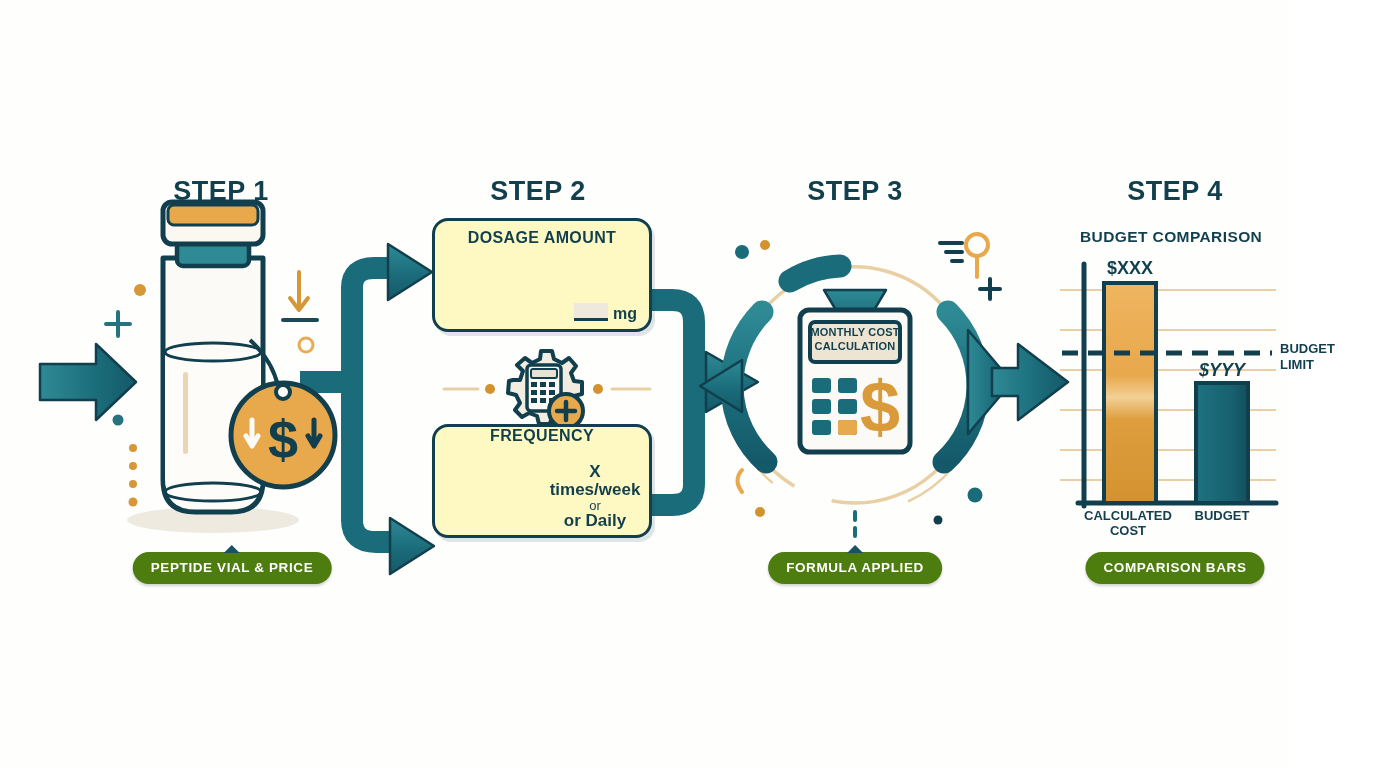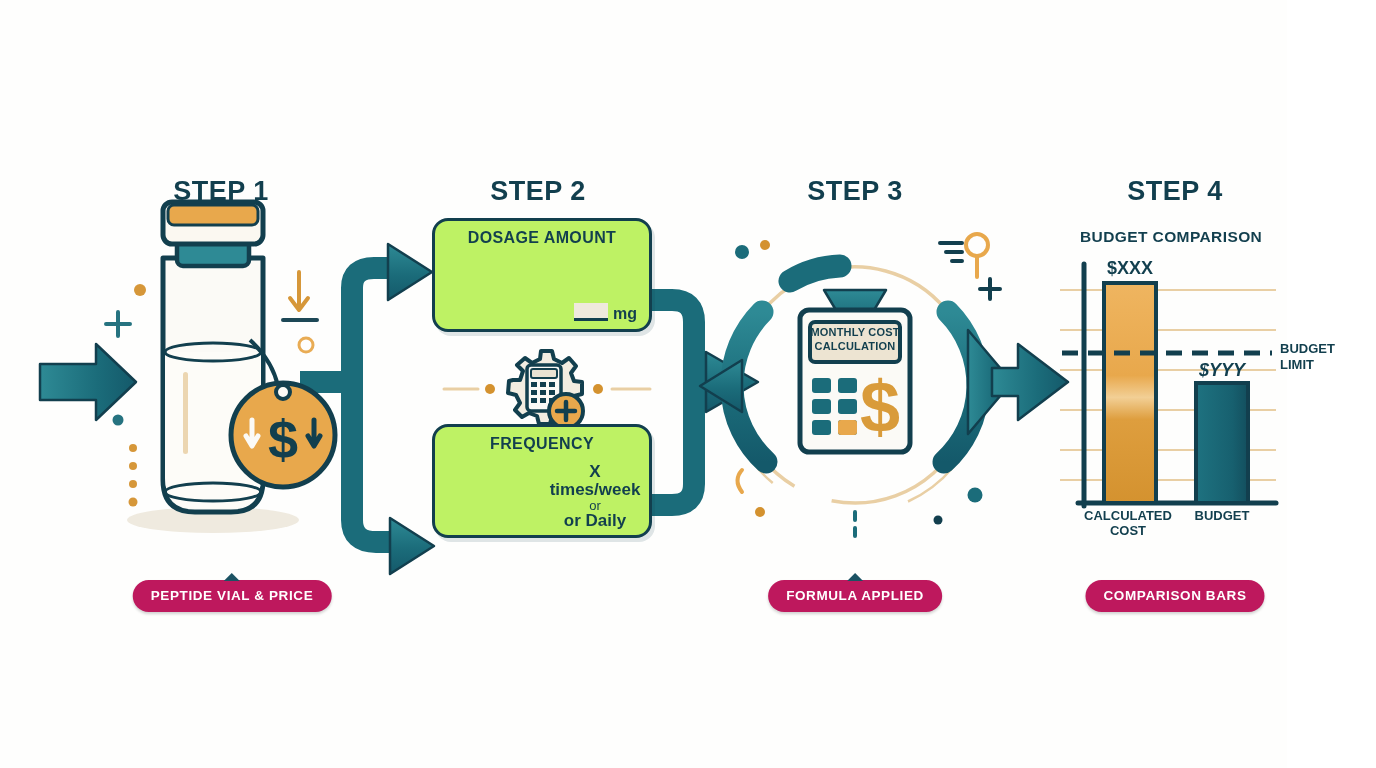--- a/index.html
+++ b/index.html
@@ -15,36 +15,35 @@
   
   .step-title{
     font-size:27px;font-weight:bold;letter-spacing:.5px;
     color:#123F4E;text-align:center;white-space:nowrap;
     transform:translateX(-50%);
   }
 
   
   .pill{
     transform:translateX(-50%);
-    background:#be185d;color:#ffffff;
+    background:#4d7c0f;color:#ffffff;
     font-size:13.5px;font-weight:bold;letter-spacing:.6px;
     padding:8px 18px 9px;border-radius:16px;white-space:nowrap;
     box-shadow:0 2px 3px rgba(0,0,0,.18);
     text-align:center;
-    margin-top:28px;
   }
   .pill .notch{
     position:absolute;top:-7px;left:50%;margin-left:-8px;
     width:0;height:0;border-left:8px solid transparent;
     border-right:8px solid transparent;border-bottom:8px solid #1B5263;
   }
 
   
   .card{
-    background:#bef264;border:3.5px solid #123F4E;border-radius:16px;
+    background:#fef9c3;border:3.5px solid #123F4E;border-radius:16px;
     box-shadow:3px 4px 0 rgba(18,63,78,.13);
   }
   .card-title{
     text-align:center;font-size:16px;font-weight:bold;letter-spacing:.4px;
     color:#123F4E;
   }
   .freq-text{color:#123F4E;font-size:17px;font-weight:bold;line-height:1.05;}
   .freq-or{font-size:13px;font-weight:normal;}
   .mg-label{font-size:16px;font-weight:bold;color:#123F4E;}
   .mg-blank{
@@ -304,21 +303,21 @@
   </svg>
 
   <div class="abs card" style="left:432px;top:218px;width:214px;height:108px;">
     <div class="card-title" style="margin-top:8px;">DOSAGE AMOUNT</div>
     <div class="abs" style="right:12px;bottom:6px;">
       <span class="mg-blank"></span><span class="mg-label">mg</span>
     </div>
   </div>
 
   <div class="abs card" style="left:432px;top:424px;width:214px;height:108px;">
-    <div class="card-title" style="margin-top:8px;">FREQUENCY</div>
+    <div class="card-title" style="margin-top:0;">FREQUENCY</div>
     <div class="abs" style="left:112px;top:36px;text-align:center;width:96px;">
       <div class="freq-text">X times/week</div>
       <div class="freq-text freq-or">or</div>
       <div class="freq-text">or Daily</div>
     </div>
   </div>
 
   <div class="abs" style="left:855px;top:326px;width:96px;transform:translateX(-50%);text-align:center;
               font-size:11px;font-weight:bold;color:#123F4E;line-height:1.25;letter-spacing:.2px;">
     <div>MONTHLY COST</div>

